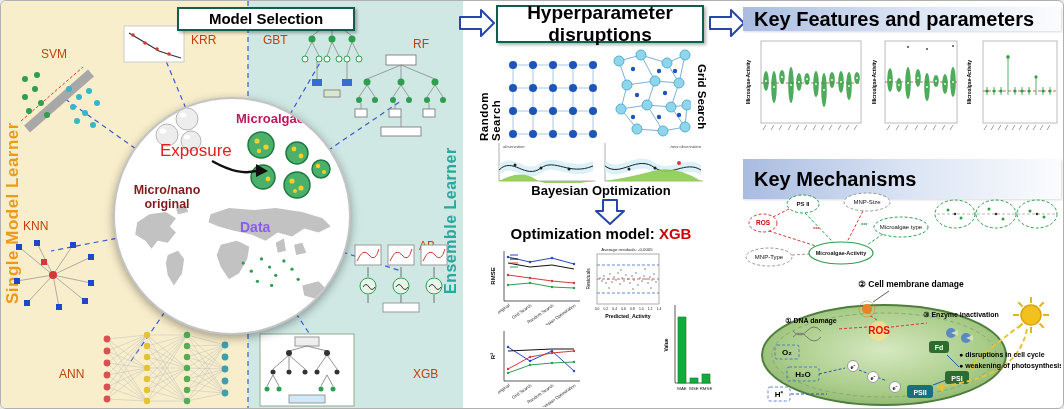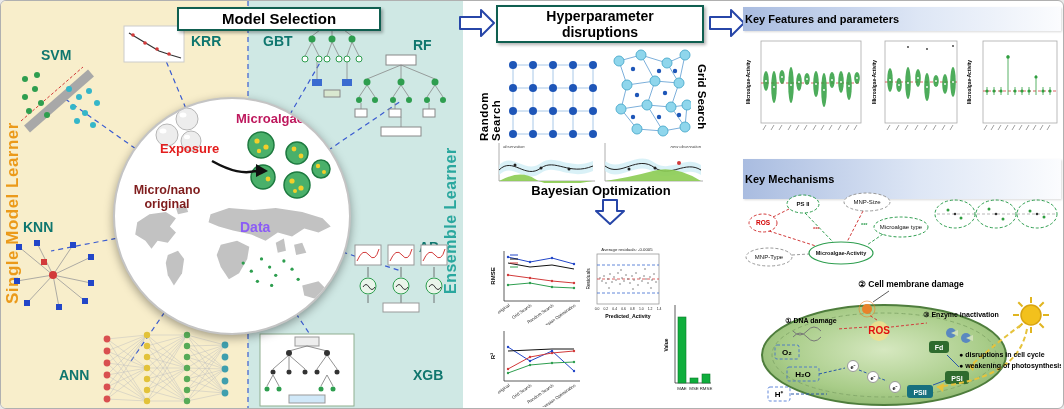--- a/index.html
+++ b/index.html
@@ -1,25 +1,25 @@
 <!DOCTYPE html>
 <html><head>
 <meta charset="utf-8">
 <style>
 *{margin:0;padding:0;box-sizing:border-box}
 body{font-family:"Liberation Sans",sans-serif;background:#e9e9e9}
 .fig{position:relative;width:1064px;height:409px;background:#fff;border:1px solid #b0b0b0;border-radius:6px;overflow:hidden}
 .abs{position:absolute}
-.label-bold{font-weight:bold;font-size:14px;color:#0f766e}
+.label-bold{font-weight:normal;font-size:12px;color:#c2410c}
 .vlabel{writing-mode:vertical-rl;transform:rotate(180deg);font-weight:bold;display:flex;align-items:center;justify-content:center;letter-spacing:.5px}
 .vlabel-down{writing-mode:vertical-rl;font-weight:bold;display:flex;align-items:center;justify-content:center}
 .bg-beige{background:#f8eecb}
 .bg-cyan{background:#cfe8e4}
 .header-box{background:#fff;border:2px solid #0f5f50;display:flex;flex-direction:column;align-items:center;justify-content:center;font-weight:bold;color:#000;box-shadow:2px 2px 3px rgba(0,0,0,.3);line-height:1.15}
-.grad-header{background:linear-gradient(90deg,#a9bce0 0%,#dde6f5 55%,#fbfcfe 100%);display:flex;align-items:center;font-weight:bold;font-size:11px;padding-left:2px;color:#000;box-shadow:1px 1px 2px rgba(0,0,0,.15)}
+.grad-header{background:linear-gradient(90deg,#a9bce0 0%,#dde6f5 55%,#fbfcfe 100%);display:flex;align-items:center;font-weight:bold;font-size:20px;padding-left:11px;color:#000;box-shadow:1px 1px 2px rgba(0,0,0,.15)}
 .circle{border-radius:50%;background:#fff;border:2px solid #c4c4c4;box-shadow:0 3px 10px rgba(0,0,0,.35);overflow:hidden}
 .red{color:#cf0000}
 .center-txt{text-align:center}
 </style>
 </head>
 <body>
 
 <div class="fig">
 
   <div class="abs bg-beige" style="left:0;top:0;width:247px;height:409px"></div>
@@ -346,42 +346,42 @@
         <circle cx="26" cy="46" r="2.4"></circle>
           <circle cx="35" cy="52" r="2.4"></circle>
         <circle cx="59" cy="54" r="2.6"></circle>
           <circle cx="68" cy="61" r="2.6"></circle>
           <circle cx="62" cy="64" r="2"></circle>
         <circle cx="85" cy="39" r="2.2"></circle>
           <circle cx="91" cy="45" r="2"></circle>
       </g>
     </svg>
     <div class="abs center-txt" style="left:95px;top:12px;width:120px;font-weight:bold;font-size:13px;color:#be185d">Microalgae</div>
-    <div class="abs" style="left:45px;top:42px;font-weight:bold;font-size:13px;color:#e31e1e">Exposure</div>
+    <div class="abs" style="left:45px;top:42px;font-weight:normal;font-size:17px;color:#e31e1e">Exposure</div>
     <svg class="abs" style="left:95px;top:56px" width="60" height="26">
       <path d="M2 6 C 20 16, 34 20, 50 15" fill="none" stroke="#111" stroke-width="2.5"></path>
       <polygon points="46,9 58,16 46,22" fill="#111"></polygon>
     </svg>
     <div class="abs center-txt" style="left:2px;top:84px;width:100px;font-weight:bold;font-size:12.5px;line-height:1.15;color:#7f1d1d">
       <div>Micro/nano</div>
       <div>original</div>
     </div>
     <div class="abs" style="left:125px;top:120px;font-weight:bold;font-size:14px;color:#8b5cf6">Data</div>
   </div>
 
-  <div class="abs header-box" style="left:176px;top:6px;width:204px;height:24px;font-size:15px">Model Selection</div>
+  <div class="abs header-box" style="left:176px;top:6px;width:178px;height:24px;font-size:15px">Model Selection</div>
 
   <svg class="abs" style="left:458px;top:8px" width="36" height="28">
     <polygon points="1,8 22,8 22,1 35,14 22,27 22,20 1,20" fill="#fff" stroke="#2746a8" stroke-width="2" stroke-linejoin="round"></polygon>
   </svg>
   <svg class="abs" style="left:708px;top:8px" width="36" height="28">
     <polygon points="1,8 22,8 22,1 35,14 22,27 22,20 1,20" fill="#fff" stroke="#2746a8" stroke-width="2" stroke-linejoin="round"></polygon>
   </svg>
 
-  <div class="abs header-box" style="left:495px;top:4px;width:208px;height:38px;font-size:14px">
+  <div class="abs header-box" style="left:495px;top:4px;width:208px;height:38px;font-size:19px">
     <span>Hyperparameter</span>
     <span>disruptions</span>
   </div>
 
   <div class="abs vlabel" style="left:480px;top:52px;height:88px;width:18px;font-size:11.5px;color:#000">Random Search</div>
   <svg class="abs" style="left:504px;top:52px" width="94" height="86">
     <g stroke="#a8c8e8" stroke-width="1">
       <line x1="8" y1="12" x2="88" y2="12"></line>
         <line x1="8" y1="35" x2="88" y2="35"></line>
         <line x1="8" y1="58" x2="88" y2="58"></line>
@@ -492,20 +492,23 @@
       </g>
     <circle cx="78" cy="22" r="2" fill="#d23a3a"></circle>
     <text x="100" y="7" font-size="4.2" font-style="italic" fill="#444" text-anchor="end">new observation</text>
   </svg>
   <div class="abs center-txt" style="left:520px;top:182px;width:160px;font-weight:bold;font-size:13px;color:#000">Bayesian Optimization</div>
 
   <svg class="abs" style="left:594px;top:198px" width="30" height="26">
     <polygon points="8,1 22,1 22,12 29,12 15,25 1,12 8,12" fill="#fff" stroke="#2746a8" stroke-width="2" stroke-linejoin="round"></polygon>
   </svg>
 
+  <div class="abs center-txt" style="left:492px;top:224px;width:216px;font-weight:bold;font-size:15px;color:#000">
+    <span>Optimization model: </span><span class="red">XGB</span>
+  </div>
 
   <svg class="abs" style="left:487px;top:244px" width="98" height="80">
     <path d="M16 6 V56 H92" fill="none" stroke="#333" stroke-width="0.8"></path>
     <g stroke-width="1" fill="none">
       <path d="M20 12 L42 17 L64 13 L86 19" stroke="#2246c8"></path>
       <path d="M20 18 L42 22 L64 20 L86 24" stroke="#111"></path>
       <path d="M20 30 L42 33 L64 36 L86 38" stroke="#d23a3a"></path>
       <path d="M20 40 L42 38 L64 42 L86 43" stroke="#2e9e4f"></path>
     </g>
     <g>

